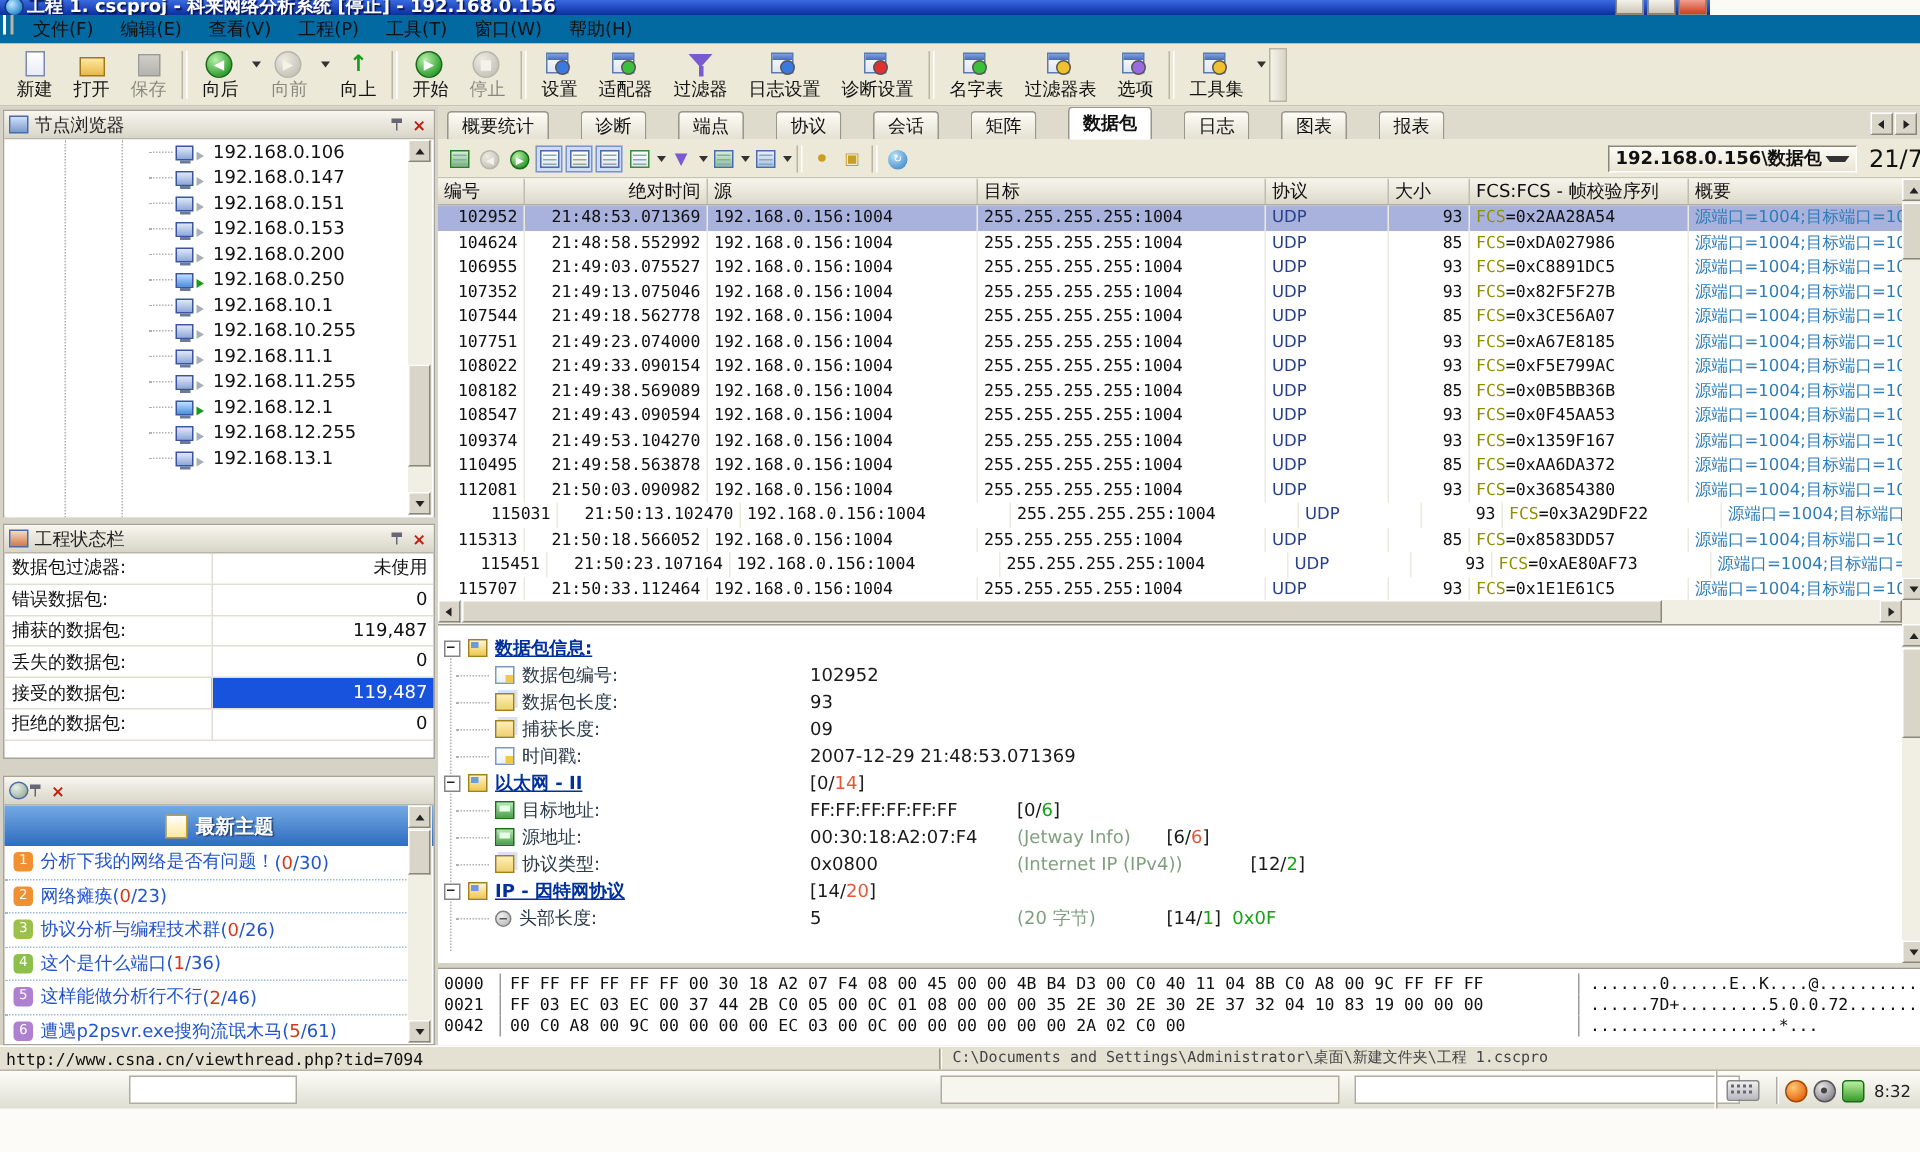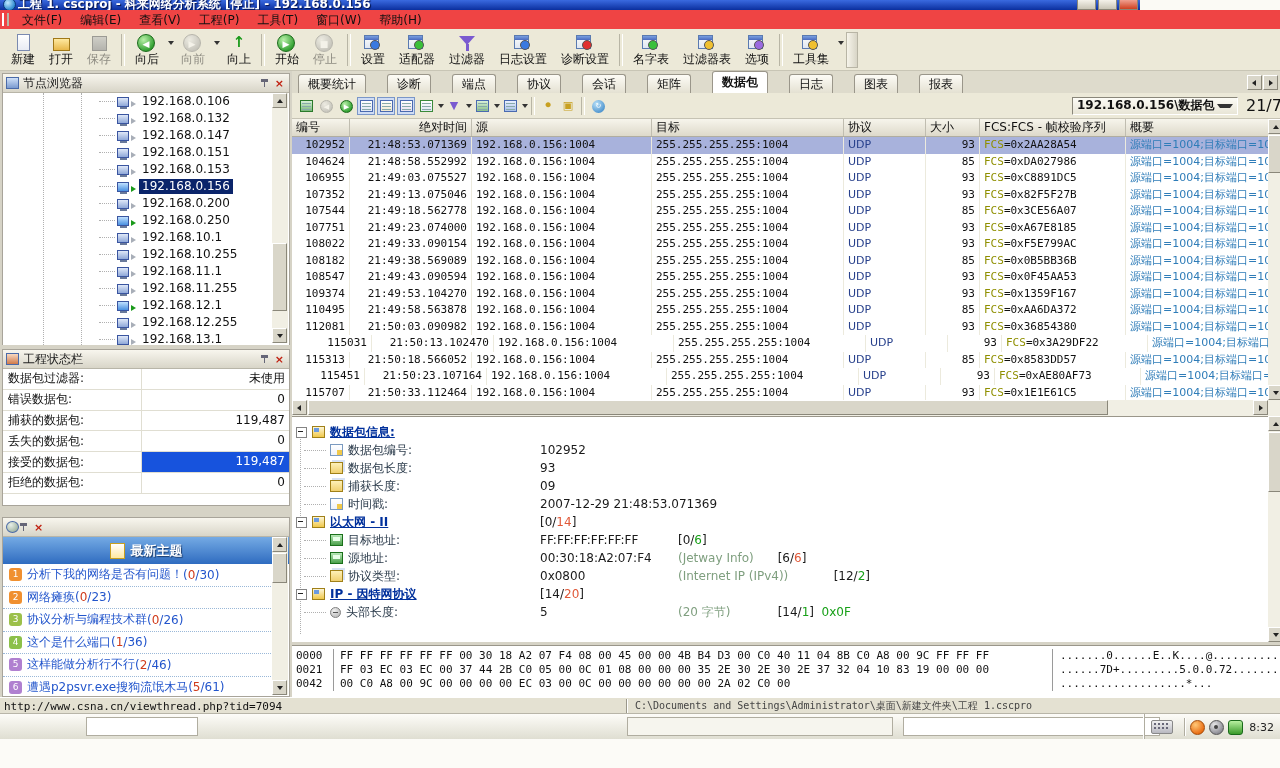--- a/index.html
+++ b/index.html
@@ -11,21 +11,21 @@
   .titlebar{position:absolute;left:0;top:0;width:1116px;height:10px;overflow:hidden;
     background:linear-gradient(#3a6ae0,#0b2f9e);padding-left:24px;}
   .titletext{position:absolute;left:18px;top:-4px;font-weight:bold;font-size:12px;color:#fff;white-space:nowrap;text-shadow:1px 1px 1px #03104a;}
   .appico{position:absolute;left:3px;top:-2px;width:11px;height:11px;border-radius:50%;
     background:radial-gradient(circle at 35% 35%,#bfe8ff,#2e8ad0 70%);border:1px solid #0a3a7a;}
   .winbtns{position:absolute;right:2px;top:0;display:flex;gap:2px;}
   .wbtn{width:17px;height:9px;background:linear-gradient(#f4f2ea,#c9c5b6);border:1px solid #8a8778;border-top:none;font-size:7px;line-height:7px;text-align:center;color:#333;}
   .wbtn.close{background:linear-gradient(#f0a090,#d04020);color:#fff;}
 
   
-  .menubar{position:absolute;left:0;top:10px;width:1280px;height:19px;background:#ef4444;border-bottom:1px solid #d8d5c6;display:flex;align-items:center;}
+  .menubar{position:absolute;left:0;top:10px;width:1280px;height:19px;background:#0369a1;border-bottom:1px solid #d8d5c6;display:flex;align-items:flex-start;}
   .grip{width:3px;height:13px;margin:0 4px 0 2px;border-left:2px solid #fff;border-right:2px solid #b8b5a5;}
   .mi{padding:0 9px;line-height:18px;}
 
   
   .toolbar{position:absolute;left:0;top:29px;width:1280px;height:42px;background:#ece9d8;border-bottom:1px solid #c8c5b5;display:flex;align-items:center;padding-left:4px;box-sizing:border-box;}
   .tbtn{display:flex;flex-direction:column;align-items:center;padding:1px 5px;margin:0 1px;border:1px solid transparent;}
   .tbtn .tlbl{font-size:12px;line-height:14px;white-space:nowrap;}
   .tbtn.dis{opacity:.45;filter:grayscale(.9);}
   .ticon{width:20px;height:18px;position:relative;display:block;}
   .tsep{width:2px;height:32px;margin:0 3px;border-left:1px solid #b8b5a5;border-right:1px solid #fff;}
@@ -382,45 +382,33 @@
       <div class="nrow">
             <span class="stub"></span>
             <span class="pcico"></span>
             <span class="narw"></span>
             <span class="nlabel">192.168.0.106</span>
           </div>
           <div class="nrow">
             <span class="stub"></span>
             <span class="pcico"></span>
             <span class="narw"></span>
-            <span class="nlabel">192.168.0.132</span>
-          </div>
-          <div class="nrow">
-            <span class="stub"></span>
-            <span class="pcico"></span>
-            <span class="narw"></span>
             <span class="nlabel">192.168.0.147</span>
           </div>
           <div class="nrow">
             <span class="stub"></span>
             <span class="pcico"></span>
             <span class="narw"></span>
             <span class="nlabel">192.168.0.151</span>
           </div>
           <div class="nrow">
             <span class="stub"></span>
             <span class="pcico"></span>
             <span class="narw"></span>
             <span class="nlabel">192.168.0.153</span>
-          </div>
-          <div class="nrow">
-            <span class="stub"></span>
-            <span class="pcico act"></span>
-            <span class="narw act"></span>
-            <span class="nlabel sel">192.168.0.156</span>
           </div>
           <div class="nrow">
             <span class="stub"></span>
             <span class="pcico"></span>
             <span class="narw"></span>
             <span class="nlabel">192.168.0.200</span>
           </div>
           <div class="nrow">
             <span class="stub"></span>
             <span class="pcico act"></span>

